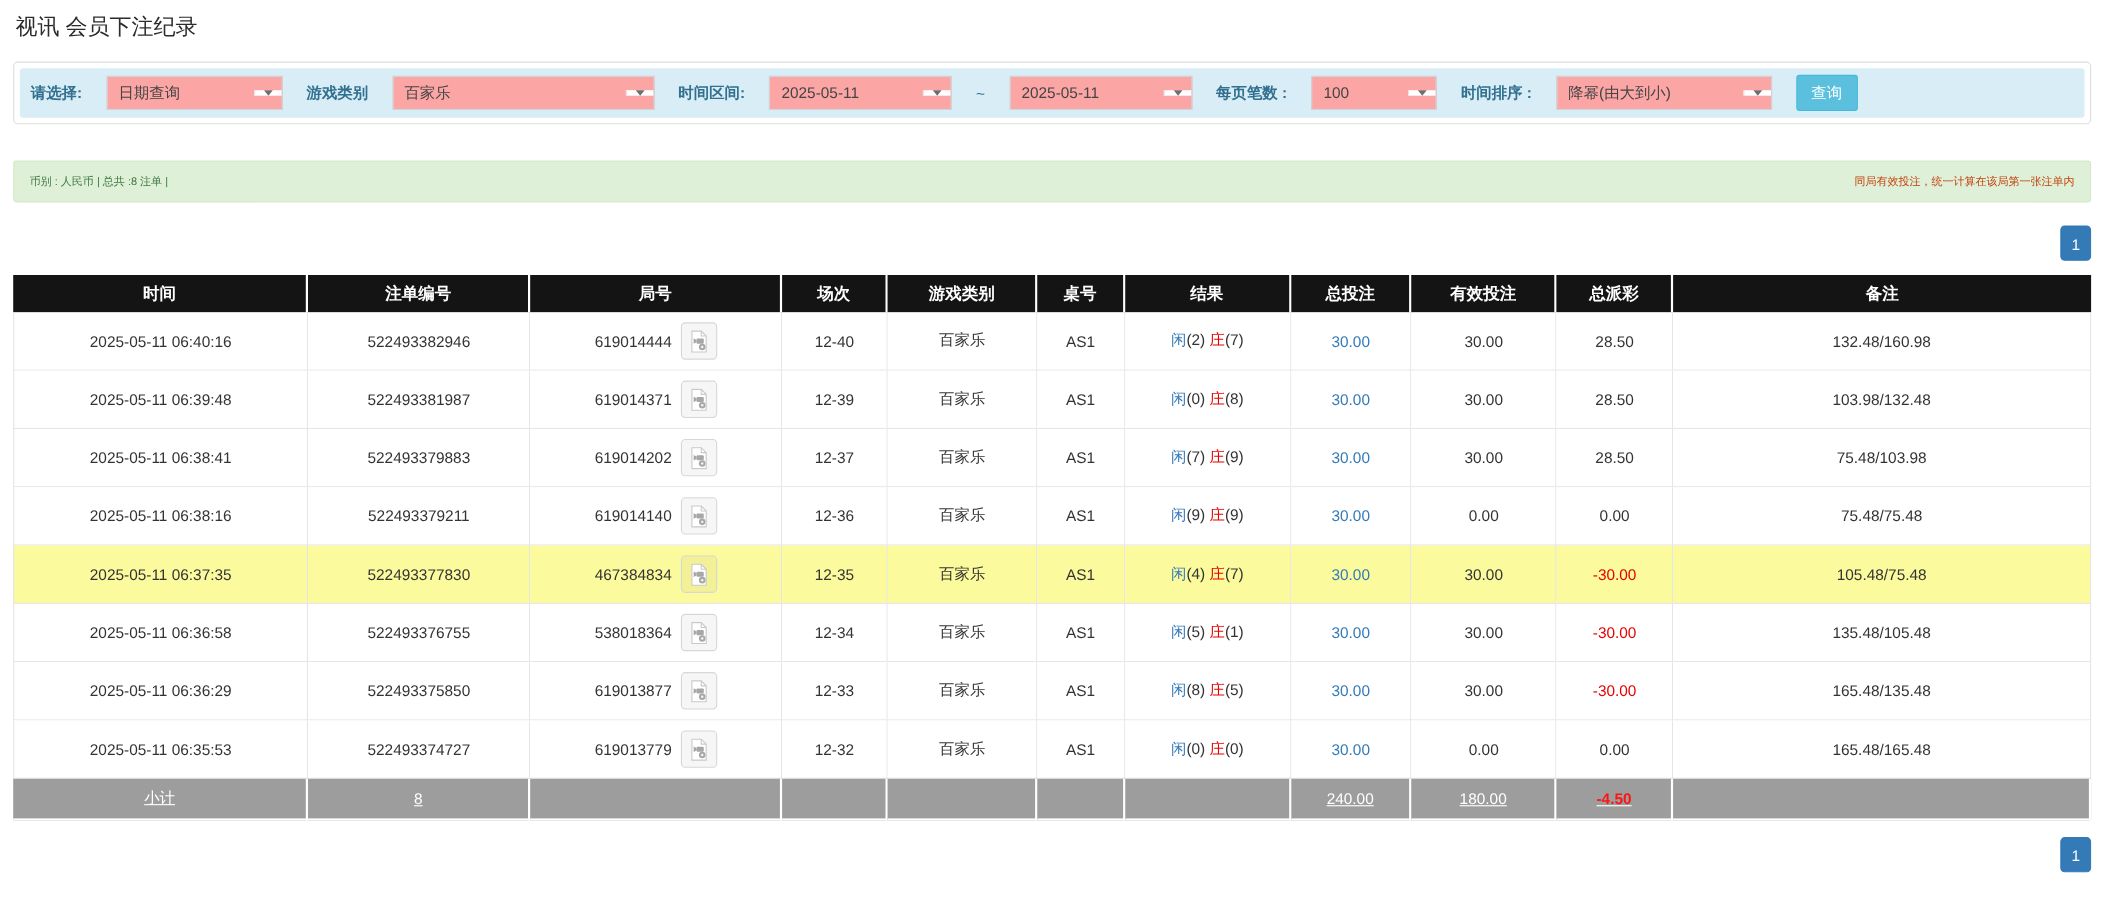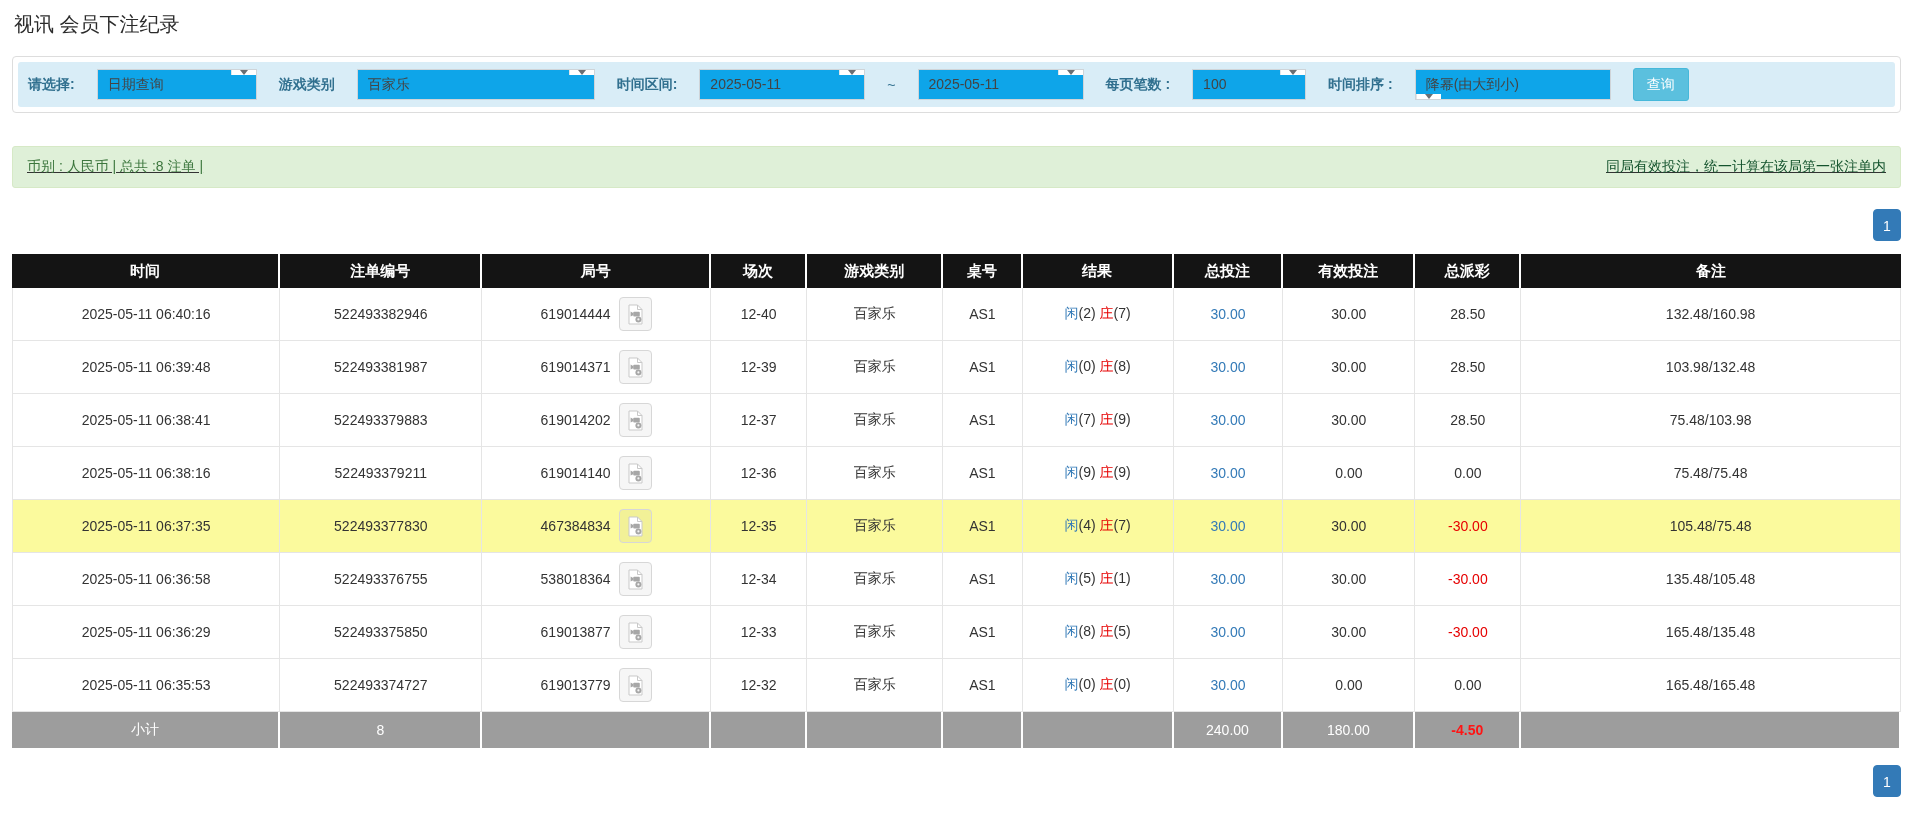--- a/index.html
+++ b/index.html
@@ -7,35 +7,35 @@
               font-family:"Liberation Sans","DejaVu Sans",sans-serif; color:#333; }
   .page { width:1913px; height:819px; overflow:hidden; position:relative; }
 
   
   .page-title { font-size:20px; font-weight:500; color:#2b2b2b; padding:11px 0 0 14px; }
 
   
   .filter-panel { margin:18px 12px 0 12px; border:1px solid #ddd; border-radius:4px; padding:5px; background:#fff; }
   .filter-strip { background:#d9edf7; border-radius:3px; padding:6px 10px; display:flex; align-items:center; gap:22px; }
   .f-label { color:#31708f; font-weight:bold; font-size:14px; white-space:nowrap; }
-  .combo { display:flex; align-items:flex-start; background:#0ea5e9; border:1px solid #cfd4d8; height:31px; }
+  .combo { display:flex; align-items:center; background:#fca5a5; border:1px solid #cfd4d8; height:31px; }
   .combo-text { padding:0 10px; line-height:29px; font-size:14px; color:#444; flex:1; overflow:hidden; white-space:nowrap; }
   .combo-arrow { width:25px; border-left:1px solid #e2e5e8; display:flex; align-items:center; justify-content:center; cursor:pointer; background:#fff; }
   .tri { width:0; height:0; border-left:4px solid transparent; border-right:4px solid transparent; border-top:5px solid #6b6f73; }
   .w-datetype { width:160px; } .w-game { width:238px; } .w-date { width:166px; }
-  .w-pagesize { width:114px; } .w-sort { width:196px;flex-direction:column; }
+  .w-pagesize { width:114px; } .w-sort { width:196px; }
   .tilde { color:#31708f; font-size:14px; }
   .search-btn { background:#5bc0de; color:#fff; border:1px solid #46b8da; border-radius:3px;
                 height:33px; padding:4px 13px; font-size:14px; cursor:pointer; }
 
   
   .summary-bar { margin:33px 12px 0 12px; background:#dff0d8; border:1px solid #d6e9c6; border-radius:3px;
-                 padding:11px 14px; display:flex; justify-content:space-between; align-items:center; font-size:14px;text-decoration:underline; }
+                 padding:11px 14px; display:flex; justify-content:space-between; align-items:center; font-size:10px; }
   .summary-left { color:#3c763d; }
-  .summary-right { color:#14532d; }
+  .summary-right { color:#c2410c; }
 
   
   .pagination { margin:21px 12px 0 12px; text-align:right; }
   .pagination.bottom { margin-top:15px; }
   .page-btn { display:inline-block; min-width:28px; height:32px; line-height:32px; text-align:center;
               background:#337ab7; border:1px solid #337ab7; color:#fff; font-size:14px; border-radius:4px;
               padding:0 6px; cursor:pointer; }
 
   
   table { width:1889px; margin:13px 12px 0 12px; border-collapse:separate; border-spacing:0; table-layout:fixed; }
@@ -49,21 +49,21 @@
        border-right:1px solid #e5e5e5; border-bottom:1px solid #e5e5e5; }
   tr.data-row td:first-child { border-left:1px solid #e5e5e5; }
   tr.highlighted td { background:#fbfa9d; }
   .round-wrap { display:inline-flex; align-items:center; justify-content:flex-start; gap:8px; }
   .video-btn { width:33px; height:34px; border:1px solid #d7d7d7; border-radius:4px;
                background:rgba(0,0,0,0.035); cursor:pointer; display:inline-flex; align-items:center; justify-content:center; }
   .bet-link { color:#337ab7; text-decoration:none; cursor:pointer; }
   .res-player { color:#337ab7; } .res-banker { color:#e60000; } .res-num { color:#333; }
   .neg { color:#e60000; }
   tr.footer-row td { background:#9d9d9d; color:#fff; height:38px; border-right:2px solid #fff;
-                     border-bottom:2px solid #fff; font-size:14px; }
+                     border-bottom:2px solid #fff; font-size:14px;text-decoration:underline; }
   tr.footer-row td:first-child { border-left:none; }
   tr.footer-row .neg { color:#ff1414; font-weight:bold; }
 </style>
 </head>
 <body>
 
 <div class="page">
 
   <div class="page-title">视讯 会员下注纪录</div>
 

